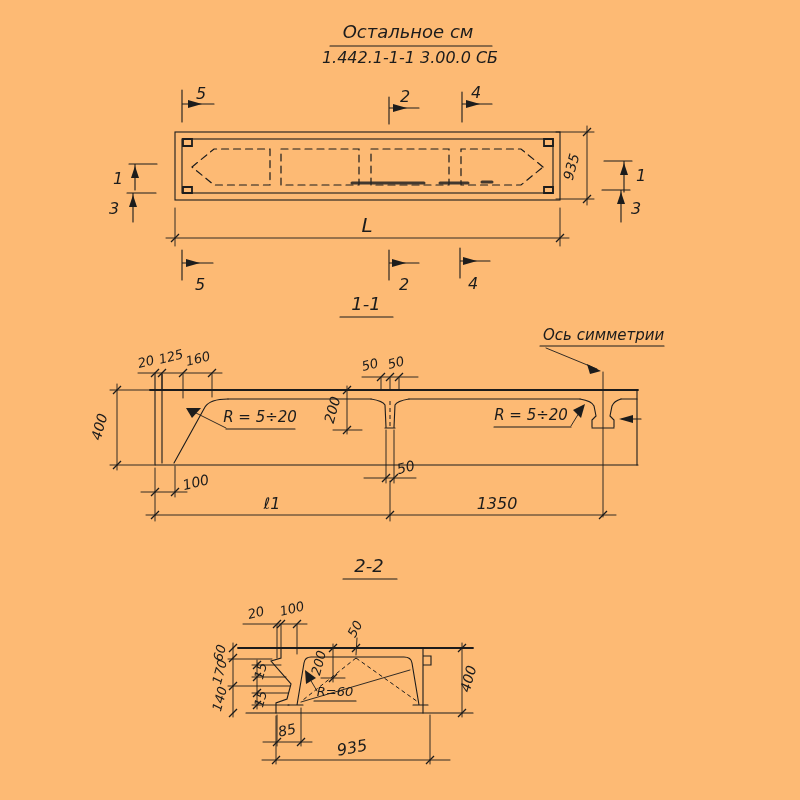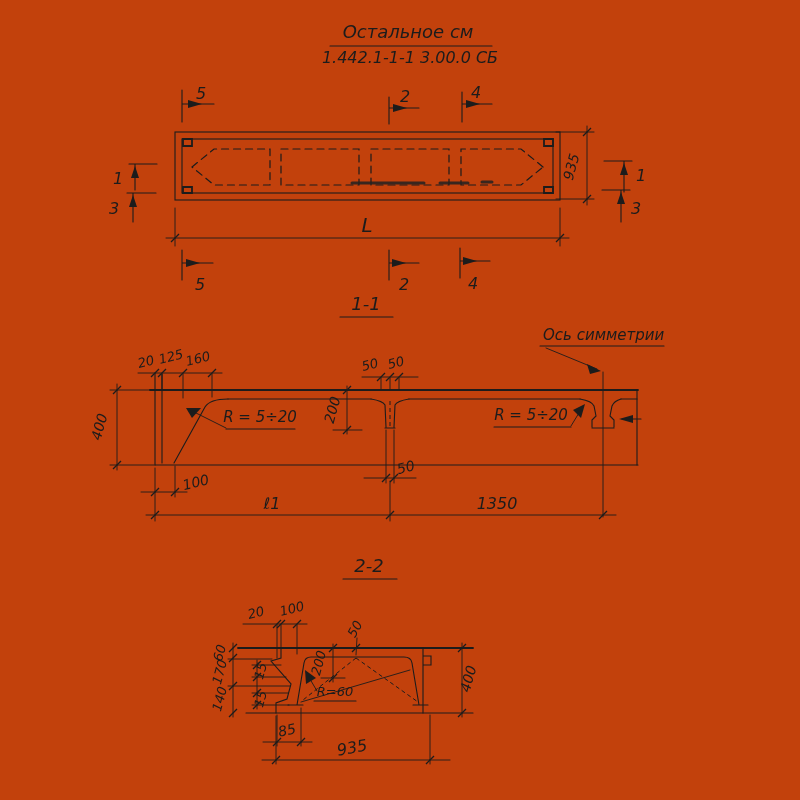--- a/index.html
+++ b/index.html
@@ -1,16 +1,16 @@
 <!DOCTYPE html>
 <html><head>
 <meta charset="utf-8">
 <style>
   html,body{margin:0;padding:0;background:#ffffff;}
-  #sheet{width:800px;height:800px;background:#c2410c;position:relative;overflow:hidden;}
+  #sheet{width:800px;height:800px;background:#fdba74;position:relative;overflow:hidden;}
   svg{display:block;}
   text{font-family:"DejaVu Sans",sans-serif;font-style:italic;fill:#1c1c1c;}
   .t14{font-size:14px;} .t15{font-size:15px;} .t16{font-size:16px;}
   .t13{font-size:13px;} .t18{font-size:18px;} .t20{font-size:20px;}
   .ln{stroke:#1c1c1c;stroke-width:1.1;fill:none;stroke-linecap:round;}
   .thick{stroke:#1c1c1c;stroke-width:1.8;fill:none;stroke-linecap:round;}
   .thin{stroke:#1c1c1c;stroke-width:0.9;fill:none;stroke-linecap:round;}
   .dash{stroke:#1c1c1c;stroke-width:1.2;fill:none;stroke-dasharray:7 5;stroke-linecap:round;}
   .dashfine{stroke:#1c1c1c;stroke-width:1;fill:none;stroke-dasharray:4 3;}
   .arr{fill:#1c1c1c;stroke:none;}

